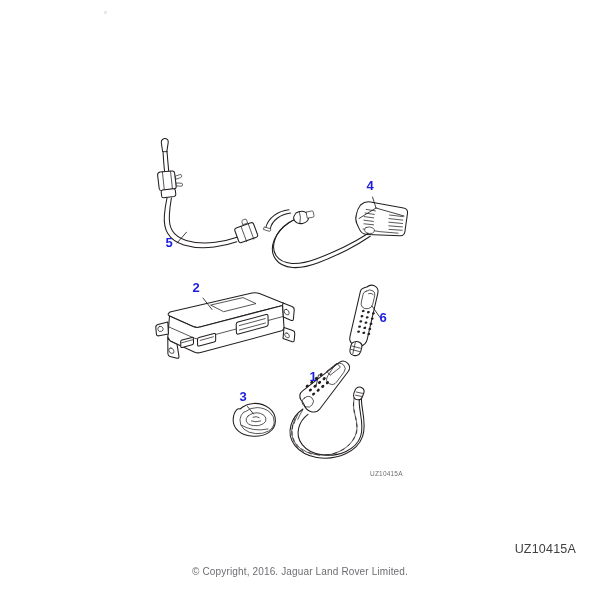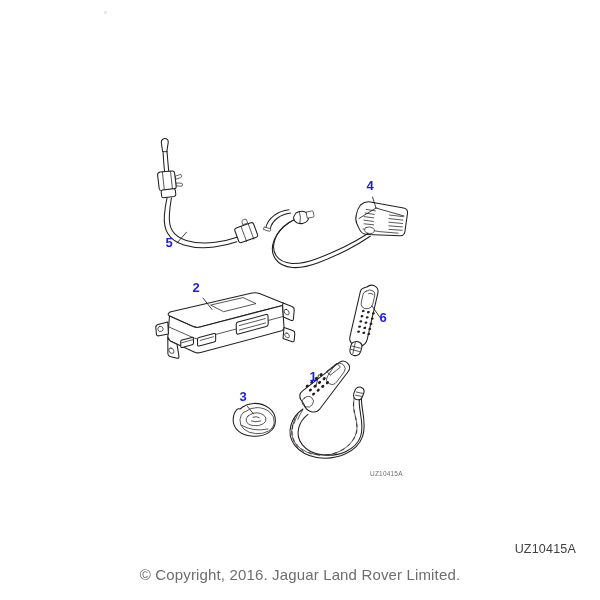--- a/index.html
+++ b/index.html
@@ -89,21 +89,21 @@
     color: #414042;
     letter-spacing: 0.2px;
     white-space: nowrap;
   }
   .copyright-label {
     position: absolute;
     left: 0;
     right: 0;
     top: 566px;
     text-align: center;
-    font-size: 15px;
+    font-size: 10px;
     font-family: "Liberation Sans", sans-serif;
     color: #6d6e71;
     letter-spacing: 0.15px;
   }
   .speck {
     position: absolute;
     left: 104px;
     top: 11px;
     width: 3px;
     height: 3px;

